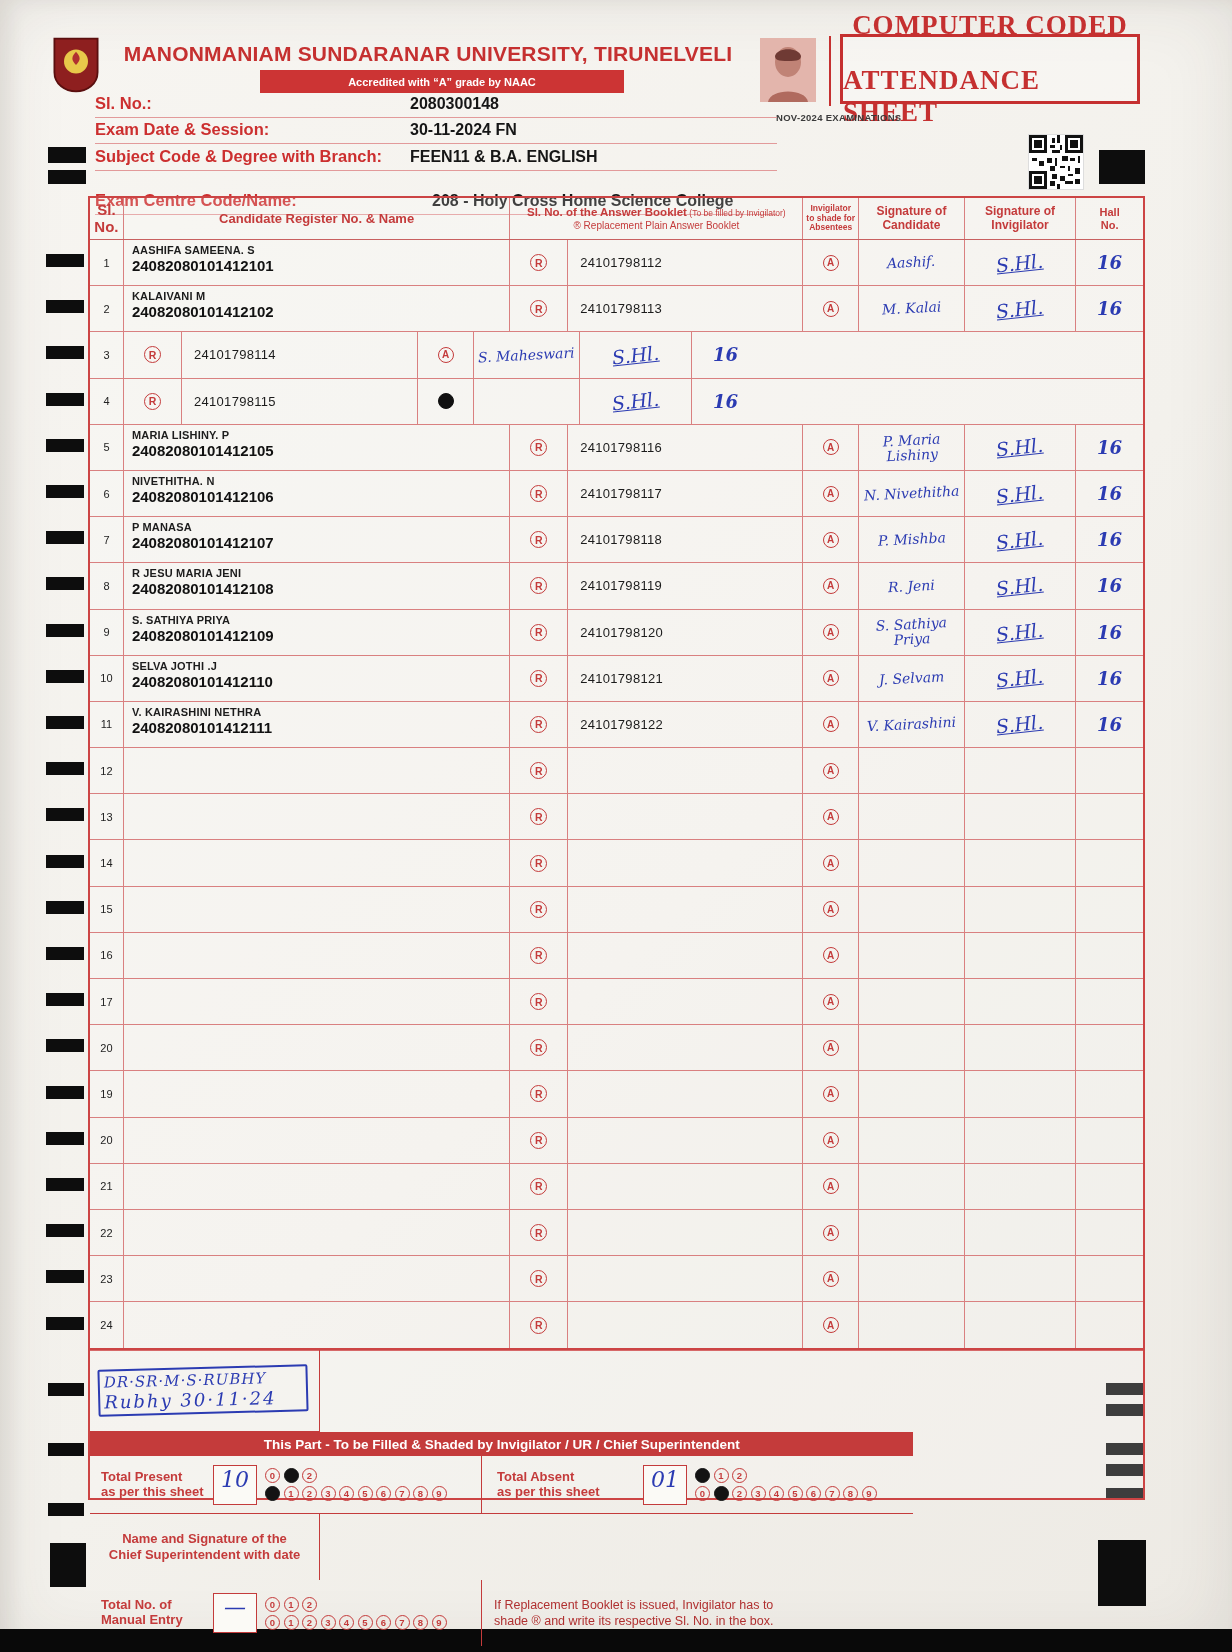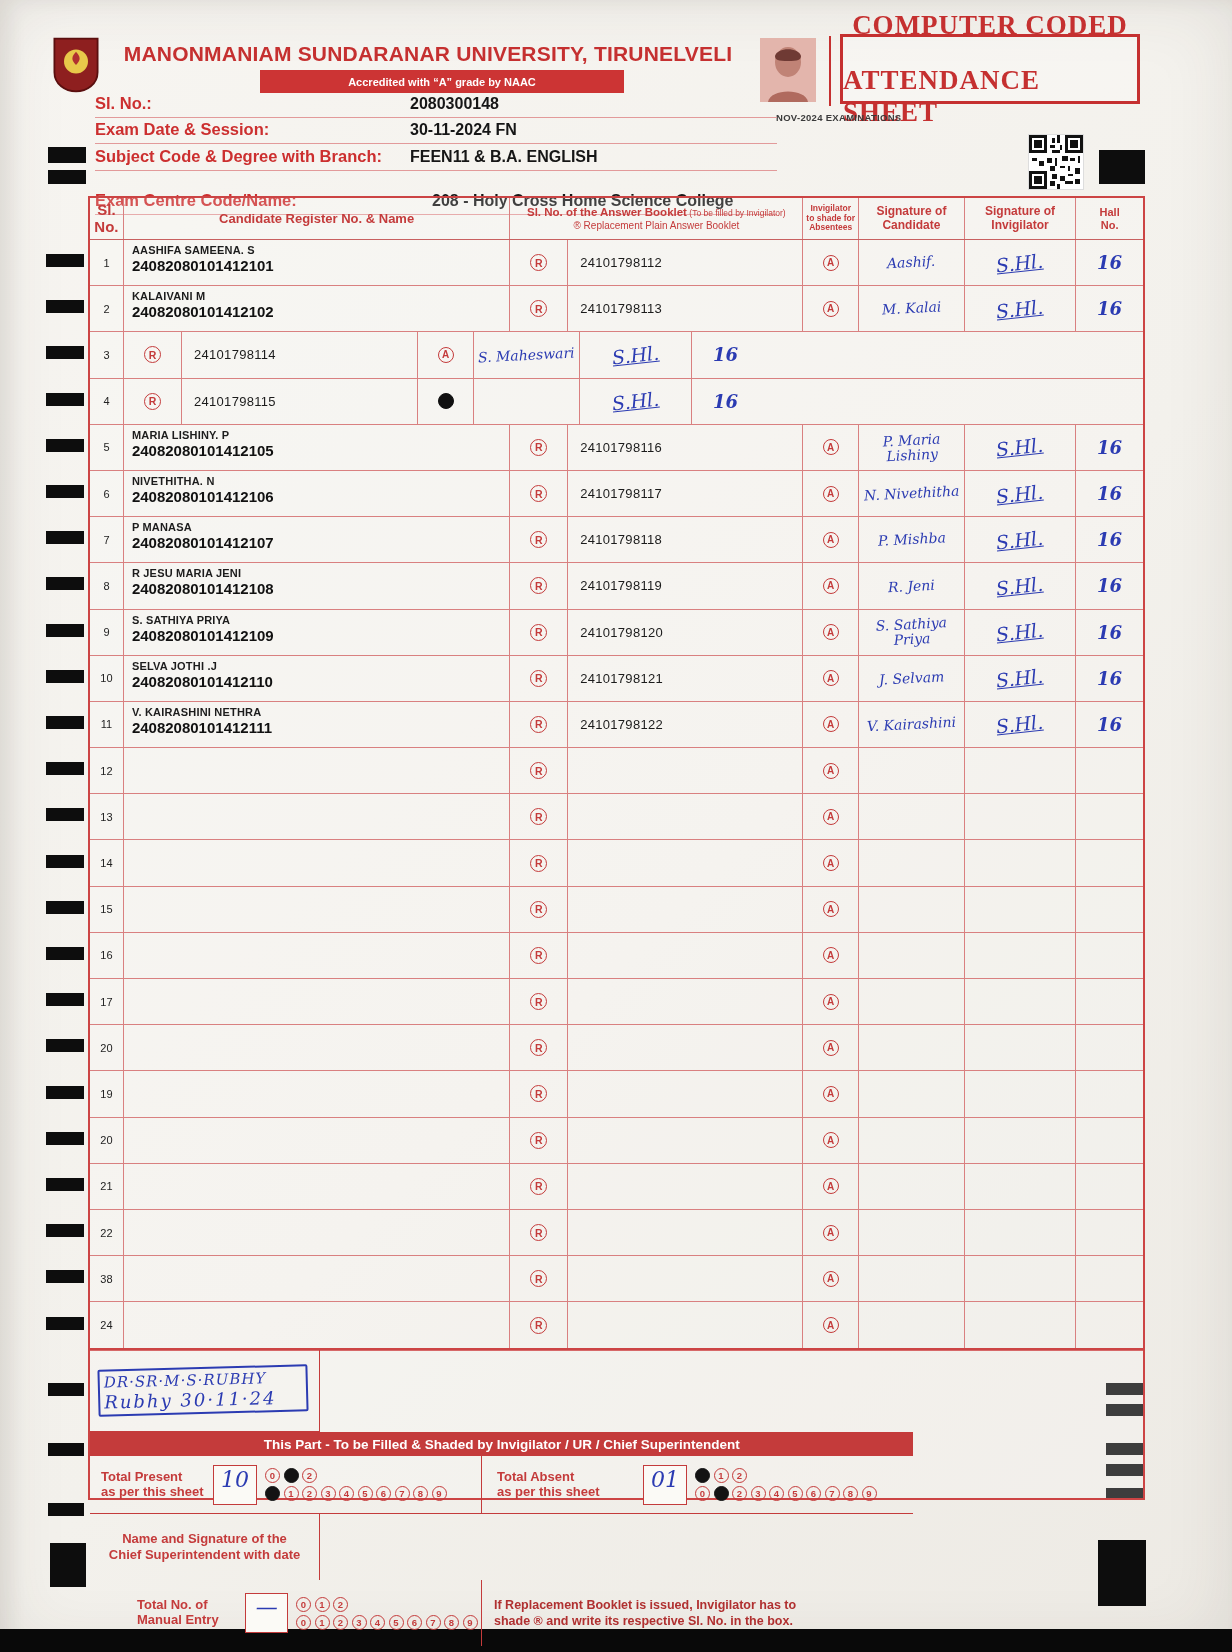--- a/index.html
+++ b/index.html
@@ -105,22 +105,22 @@
   .bubble-col { display:flex; flex-direction:column; justify-content:center; }
   .bubble-row { display:flex; margin:1.5px 0; }
   .bubble { width:15px; height:15px; border:1.2px solid #c43b3b; border-radius:50%; color:#c43b3b;
     font-size:9.5px; font-weight:600; display:inline-flex; align-items:center; justify-content:center; margin-right:3.5px; }
   .bubble.filled { background:#131313; color:transparent; border-color:#131313; }
   .chief-label-cell { width:230px; height:66px; border-right:1.6px solid #c43b3b;
     display:flex; align-items:center; justify-content:center; text-align:center;
     color:#c43b3b; font-weight:700; font-size:13px; line-height:1.2; }
   .manual-row { width:823.4px; height:66px; display:flex; }
   .manual-group { width:392px; border-right:1.6px solid #c43b3b; }
-  .manual-group .f-label { width:108px;margin-left:36px; }
-  .note-cell { flex:1; display:flex; align-items:center; padding:0 12px; color:#b03030; font-weight:700; font-size:12.5px; line-height:1.3; }
+  .manual-group .f-label { width:108px; }
+  .note-cell { flex:1; display:flex; align-items:center; padding:0 12px; color:#b03030; font-weight:400; font-size:12.5px; line-height:1.3; }
 </style>
 </head>
 <body>
 
 <div class="page">
 
   <div class="left-marks"></div>
   <div class="mark" style="left:48px;top:147px;width:38px;height:16px;"></div>
   <div class="mark" style="left:48px;top:170px;width:38px;height:14px;"></div>
   <div class="mark" style="left:1099px;top:150px;width:46px;height:34px;"></div>
@@ -752,21 +752,21 @@
       </div>
       <div class="c-sig-inv">
         <span class="hand sig-inv"></span>
       </div>
       <div class="c-hall">
         <span class="hand hall-num"></span>
       </div>
     </div>
 
     <div class="t-row">
-      <div class="c-sl">38</div>
+      <div class="c-sl">23</div>
       <div class="c-cand">
         <div class="cand-name"></div>
         <div class="cand-reg"></div>
       </div>
       <div class="c-r">
         <span class="circle-r">R</span>
       </div>
       <div class="c-booklet"></div>
       <div class="c-absent">
         <span class="a-bubble">A</span>

